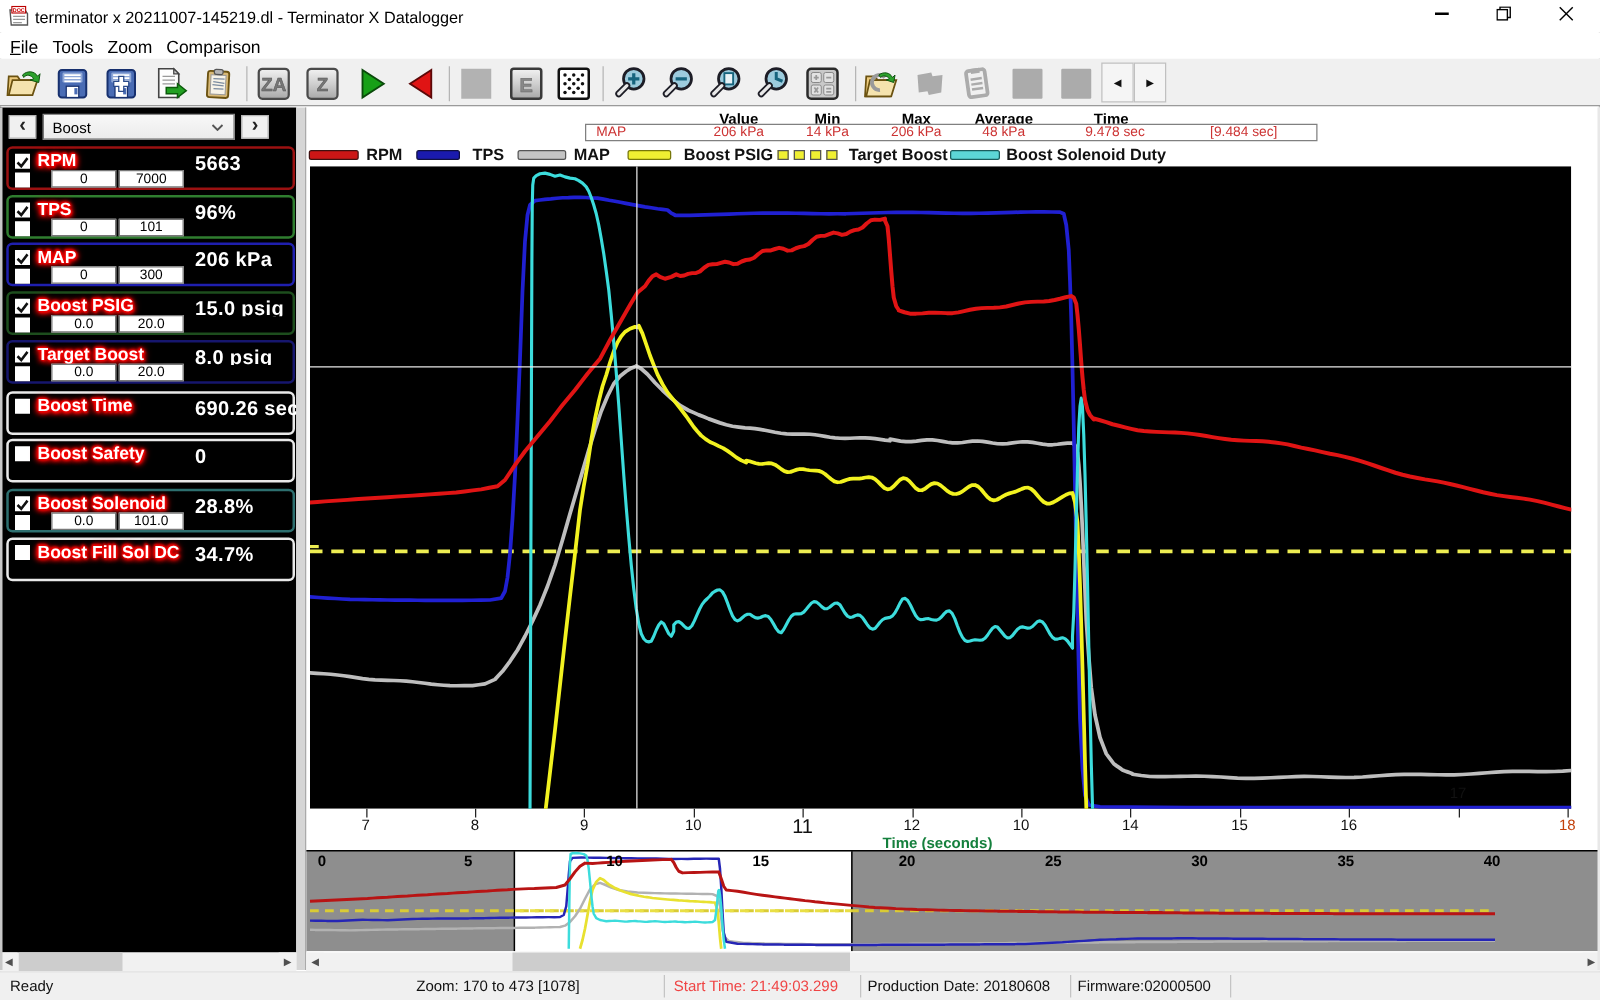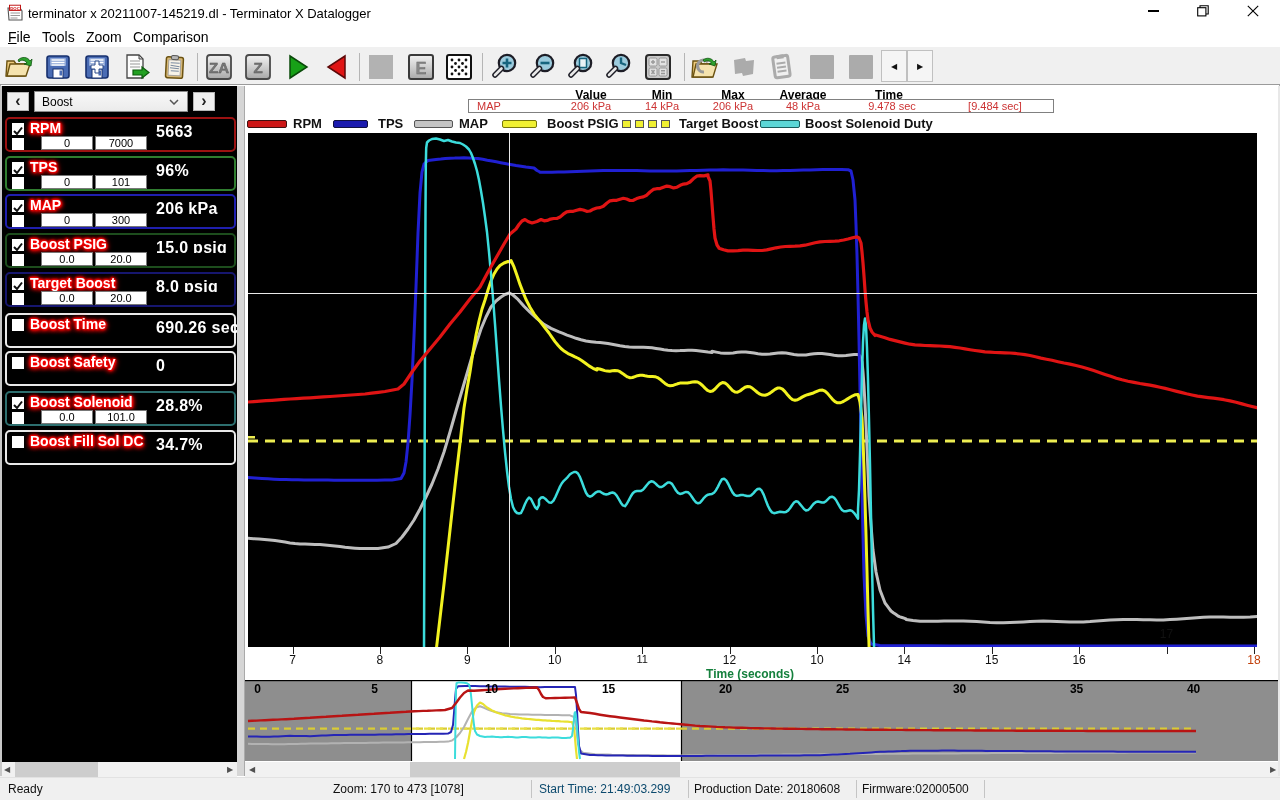--- a/index.html
+++ b/index.html
@@ -329,21 +329,21 @@
 <div style="position:absolute;left:816.9px;top:647px;width:1px;height:7px;background:#222"></div>
 <div style="position:absolute;left:904.3px;top:647px;width:1px;height:7px;background:#222"></div>
 <div style="position:absolute;left:991.7px;top:647px;width:1px;height:7px;background:#222"></div>
 <div style="position:absolute;left:1079.1px;top:647px;width:1px;height:7px;background:#222"></div>
 <div style="position:absolute;left:1166.5px;top:647px;width:1px;height:7px;background:#222"></div>
 <div style="position:absolute;left:1253.9px;top:647px;width:1px;height:7px;background:#222"></div>
 <div style="position:absolute;left:277.5px;top:653px;width:30px;text-align:center;font-size:12px;color:#111">7</div>
 <div style="position:absolute;left:364.9px;top:653px;width:30px;text-align:center;font-size:12px;color:#111">8</div>
 <div style="position:absolute;left:452.3px;top:653px;width:30px;text-align:center;font-size:12px;color:#111">9</div>
 <div style="position:absolute;left:539.7px;top:653px;width:30px;text-align:center;font-size:12px;color:#111">10</div>
-<div style="position:absolute;left:627.1px;top:653px;width:30px;text-align:center;font-size:11px;color:#111">11</div>
+<div style="position:absolute;left:627.1px;top:653px;width:30px;text-align:center;font-size:16px;color:#111">11</div>
 <div style="position:absolute;left:714.5px;top:653px;width:30px;text-align:center;font-size:12px;color:#111">12</div>
 <div style="position:absolute;left:801.9px;top:653px;width:30px;text-align:center;font-size:12px;color:#111">10</div>
 <div style="position:absolute;left:889.3px;top:653px;width:30px;text-align:center;font-size:12px;color:#111">14</div>
 <div style="position:absolute;left:976.7px;top:653px;width:30px;text-align:center;font-size:12px;color:#111">15</div>
 <div style="position:absolute;left:1064.1px;top:653px;width:30px;text-align:center;font-size:12px;color:#111">16</div>
 <div style="position:absolute;left:1151.5px;top:627px;width:30px;text-align:center;font-size:12px;color:#111">17</div>
 <div style="position:absolute;left:1238.9px;top:653px;width:30px;text-align:center;font-size:12px;color:#c2410c">18</div>
 <div class="abs" style="left:650px;top:667px;width:200px;text-align:center;font-size:12px;font-weight:bold;color:#15803d">Time (seconds)</div>
 <svg id="ovw" style="position:absolute;left:245px;top:680px" width="1035" height="81" viewBox="245 680 1035 81">
 <rect x="245" y="680" width="1035" height="81" fill="#8e8e8e"></rect>
@@ -374,19 +374,19 @@
 <div class="abs" style="left:15px;top:762px;width:83px;height:15px;background:#cdcdcd"></div>
 <div class="abs" style="left:245px;top:762px;width:1035px;height:15px;background:#f1f1f1"></div>
 <div class="abs" style="left:245px;top:762px;width:14px;height:15px;background:#f1f1f1;text-align:center;font-size:8px;line-height:15px;color:#505050">◀</div>
 <div class="abs" style="left:1266px;top:762px;width:14px;height:15px;background:#f1f1f1;text-align:center;font-size:8px;line-height:15px;color:#505050">▶</div>
 <div class="abs" style="left:410px;top:762px;width:270px;height:15px;background:#cdcdcd"></div>
 <div class="abs" style="left:0;top:86px;width:2px;height:690px;background:#c8c8c8"></div>
 <div class="abs" style="left:1278px;top:86px;width:2px;height:690px;background:#e8e8e8"></div>
 <div class="abs" style="left:0;top:777px;width:1280px;height:23px;background:#f0f0f0;border-top:1px solid #e2e2e2"></div>
 <div class="abs" style="left:8px;top:782px;font-size:12px;color:#111;white-space:nowrap">Ready</div>
 <div class="abs" style="left:333px;top:782px;font-size:12px;color:#111;white-space:nowrap">Zoom: 170 to 473 [1078]</div>
-<div class="abs" style="left:539px;top:782px;font-size:12px;color:#0c4a6e;white-space:nowrap">Start Time: 21:49:03.299</div>
+<div class="abs" style="left:539px;top:782px;font-size:12px;color:#ef4444;white-space:nowrap">Start Time: 21:49:03.299</div>
 <div class="abs" style="left:694px;top:782px;font-size:12px;color:#111;white-space:nowrap">Production Date: 20180608</div>
 <div class="abs" style="left:862px;top:782px;font-size:12px;color:#111;white-space:nowrap">Firmware:02000500</div>
 <div class="abs" style="left:531px;top:780px;width:1px;height:18px;background:#c4c4c4"></div>
 <div class="abs" style="left:688px;top:780px;width:1px;height:18px;background:#c4c4c4"></div>
 <div class="abs" style="left:856px;top:780px;width:1px;height:18px;background:#c4c4c4"></div>
 <div class="abs" style="left:984px;top:780px;width:1px;height:18px;background:#c4c4c4"></div>
 
 </body></html>

